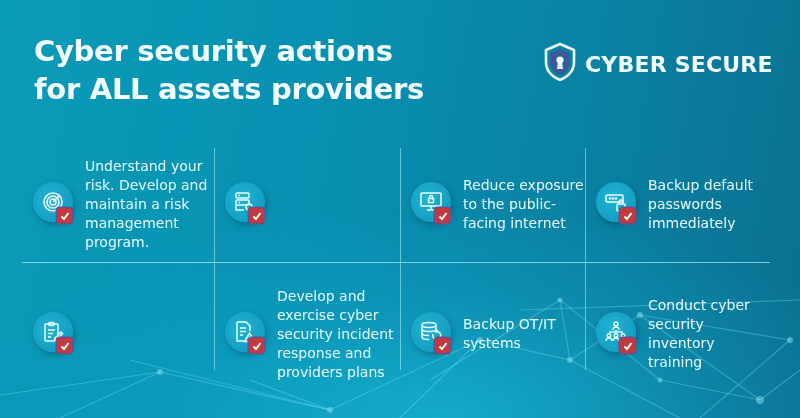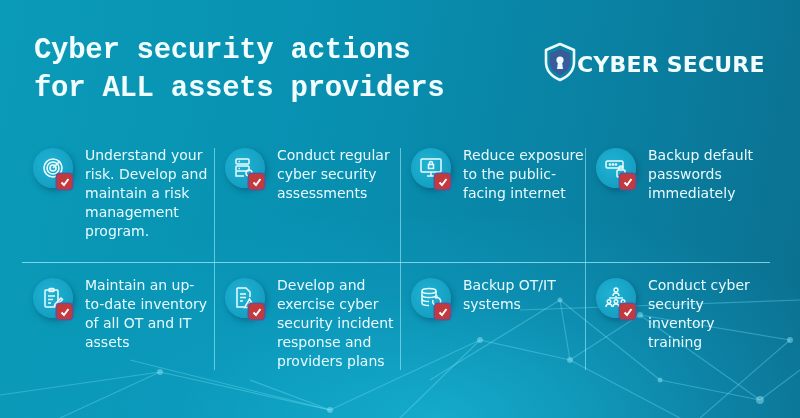--- a/index.html
+++ b/index.html
@@ -15,37 +15,37 @@
       background: radial-gradient(ellipse at 55% 100%, rgba(30,200,230,0.55) 0%, rgba(20,170,210,0.25) 45%, rgba(0,0,0,0) 75%);
       pointer-events: none;
     }
     .network { position: absolute; left: 0; top: 0; width: 800px; height: 418px; pointer-events: none; }
     .title {
       position: absolute; left: 34px; top: 32px;
       font-family: "DejaVu Sans", sans-serif;
       font-weight: bold; font-size: 29px; line-height: 38px;
       color: #f2fdff; letter-spacing: -0.3px;
     }
-    .title div { white-space: nowrap; font-family: Liberation Mono, monospace; }
+    .title div { white-space: nowrap; }
     .logo {
       position: absolute; left: 543px; top: 42px;
-      display: flex; align-items: center; 
+      display: flex; align-items: center; gap: 8px;
     }
     .logo-text {
       font-family: "DejaVu Sans", sans-serif; font-weight: bold;
       font-size: 22px; color: #f2fdff; letter-spacing: 0.2px; white-space: nowrap;
     }
     .grid {
       position: absolute; left: 22px; top: 140px; width: 748px; height: 240px;
     }
     .hline { position: absolute; left: 0; top: 122px; width: 748px; height: 1px; background: rgba(160,235,245,0.75); }
     .vline { position: absolute; top: 8px; width: 1px; height: 222px; background: rgba(160,235,245,0.6); }
     .cell {
       position: absolute; width: 187px; height: 122px;
-      display: flex; align-items: flex-start;
+      display: flex; align-items: center;
     }
     .icon-wrap { position: relative; width: 46px; height: 46px; margin-left: 11px; margin-top: 8px; flex: none; }
     .icon-circle {
       width: 40px; height: 40px; border-radius: 50%;
       background: radial-gradient(circle at 40% 40%, #1fb3d3 0%, #159fc2 70%, #128fb0 100%);
       box-shadow: 2px 3px 6px rgba(0,40,60,0.35);
       display: flex; align-items: center; justify-content: center;
     }
     .icon-circle svg { width: 24px; height: 24px; }
     .check-badge {
@@ -155,21 +155,20 @@
           <circle cx="16" cy="17" r="3"></circle>
             <line x1="18.2" y1="19.2" x2="21" y2="22"></line>
         </svg>
       </div>
       <div class="check-badge">
         <svg viewBox="0 0 10 10">
             <path d="M1.5 5.5 L4 8 L8.5 2" stroke="#fff" stroke-width="2" fill="none"></path>
           </svg>
       </div>
     </div>
-    <div class="cell-text">Conduct regular cyber security assessments</div>
   </div>
 
   <div class="cell" style="left:378px;top:0">
     <div class="icon-wrap">
       <div class="icon-circle">
         <svg viewBox="0 0 24 24" fill="none" stroke="#eafcff" stroke-width="1.5">
           <rect x="2" y="3" width="20" height="13" rx="1"></rect>
           <line x1="12" y1="16" x2="12" y2="20"></line>
             <line x1="8" y1="20" x2="16" y2="20"></line>
           <rect x="9.5" y="8.5" width="5" height="4"></rect>
@@ -217,21 +216,20 @@
             <line x1="7" y1="17" x2="10" y2="17"></line>
           <path d="M14 18 L20 12 L21.5 13.5 L15.5 19.5 L13.5 20 Z"></path>
         </svg>
       </div>
       <div class="check-badge">
         <svg viewBox="0 0 10 10">
             <path d="M1.5 5.5 L4 8 L8.5 2" stroke="#fff" stroke-width="2" fill="none"></path>
           </svg>
       </div>
     </div>
-    <div class="cell-text">Maintain an up-to-date inventory of all OT and IT assets</div>
   </div>
 
   <div class="cell" style="left:192px;top:130px">
     <div class="icon-wrap">
       <div class="icon-circle">
         <svg viewBox="0 0 24 24" fill="none" stroke="#eafcff" stroke-width="1.5">
           <path d="M4 2 L13 2 L17 6 L17 11"></path>
             <path d="M4 2 L4 21 L11 21"></path>
           <line x1="7" y1="8" x2="13" y2="8"></line>
             <line x1="7" y1="11.5" x2="13" y2="11.5"></line>

